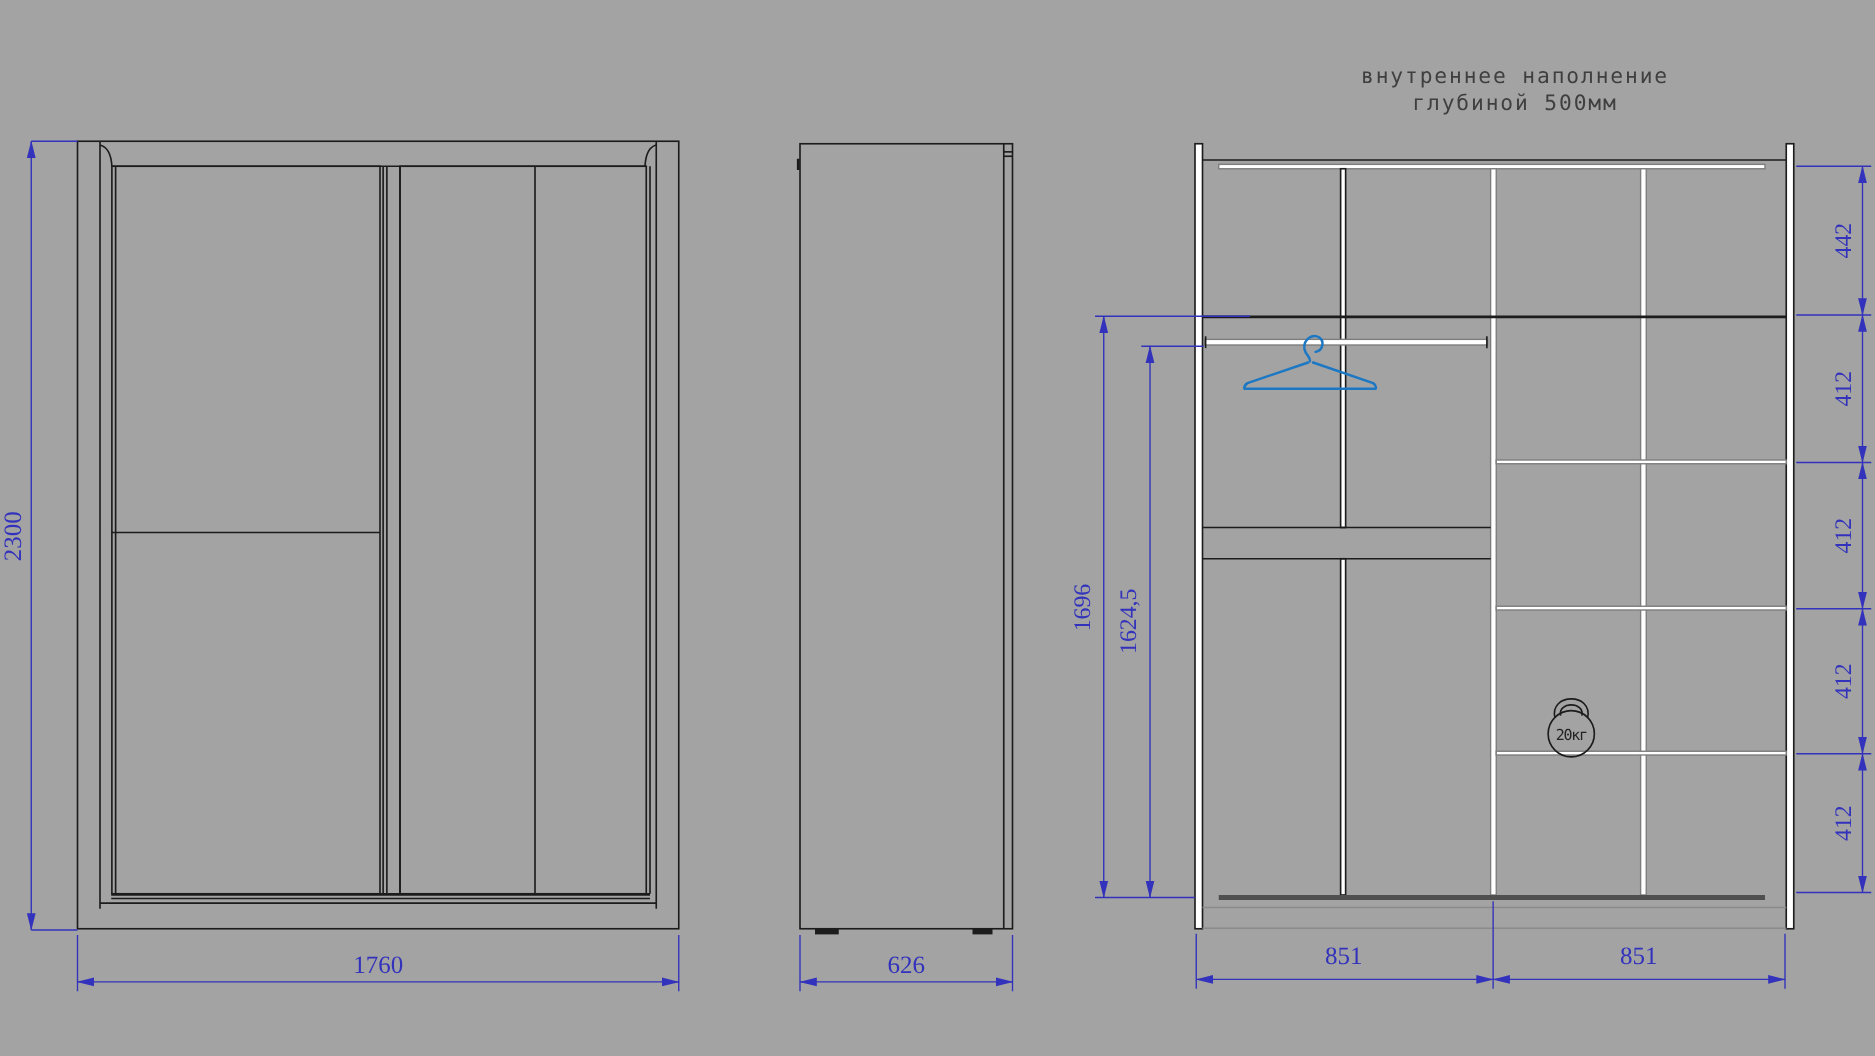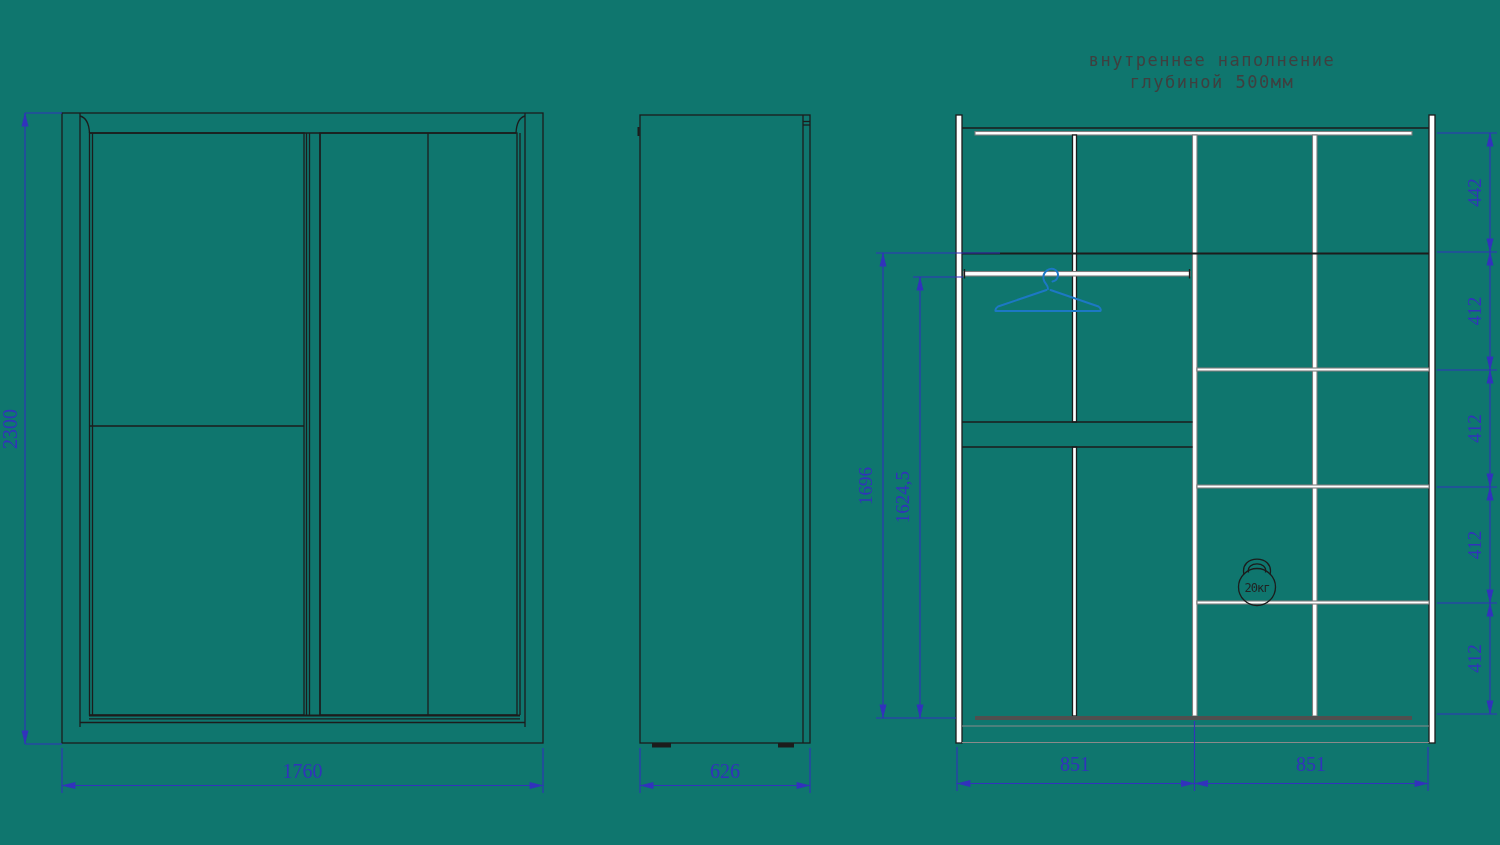--- a/index.html
+++ b/index.html
@@ -1,16 +1,16 @@
 <!DOCTYPE html>
 <html><head>
 <meta charset="utf-8">
 <style>
   html,body{margin:0;padding:0;background:#ffffff;}
-  .canvas{position:relative;width:1500px;height:845px;background:#0f766e;overflow:hidden;}
+  .canvas{position:relative;width:1500px;height:845px;background:#a3a3a3;overflow:hidden;}
   svg{position:absolute;left:0;top:0;}
   .k  {stroke:#1c1c1c;stroke-width:1.3;fill:none;}
   .k2 {stroke:#1c1c1c;stroke-width:2.2;fill:none;}
   .kw {stroke:#1c1c1c;stroke-width:1.3;fill:#ffffff;}
   .g  {stroke:#8a8a8a;stroke-width:1.2;fill:none;}
   .gw {stroke:#7d7d7d;stroke-width:1.1;fill:#ffffff;}
   .gf {stroke:#4f4f4f;stroke-width:4;fill:none;}
   .d  {stroke:#3232bc;stroke-width:1.1;fill:none;}
   .dt {fill:#3232bc;font:19px "Liberation Serif", serif;}
   .dtb{fill:#3232bc;font:20px "Liberation Serif", serif;}

